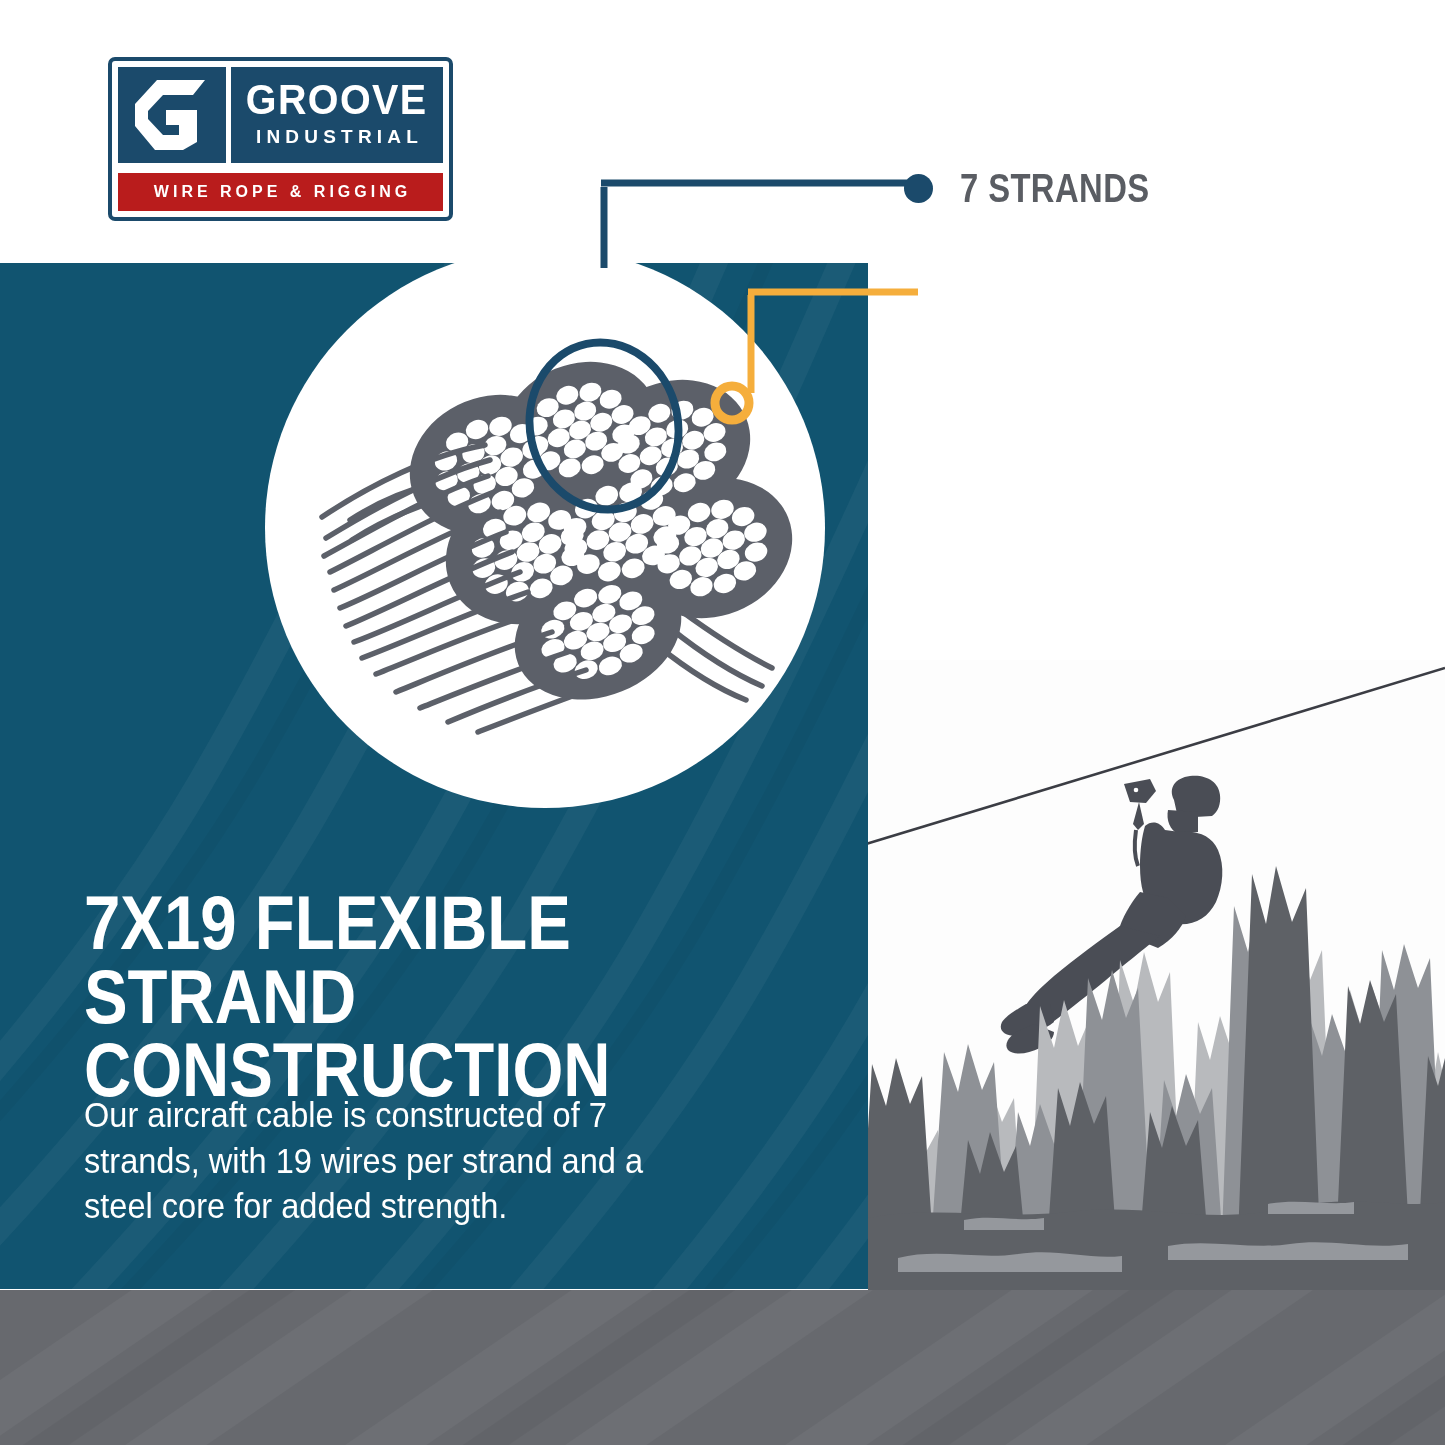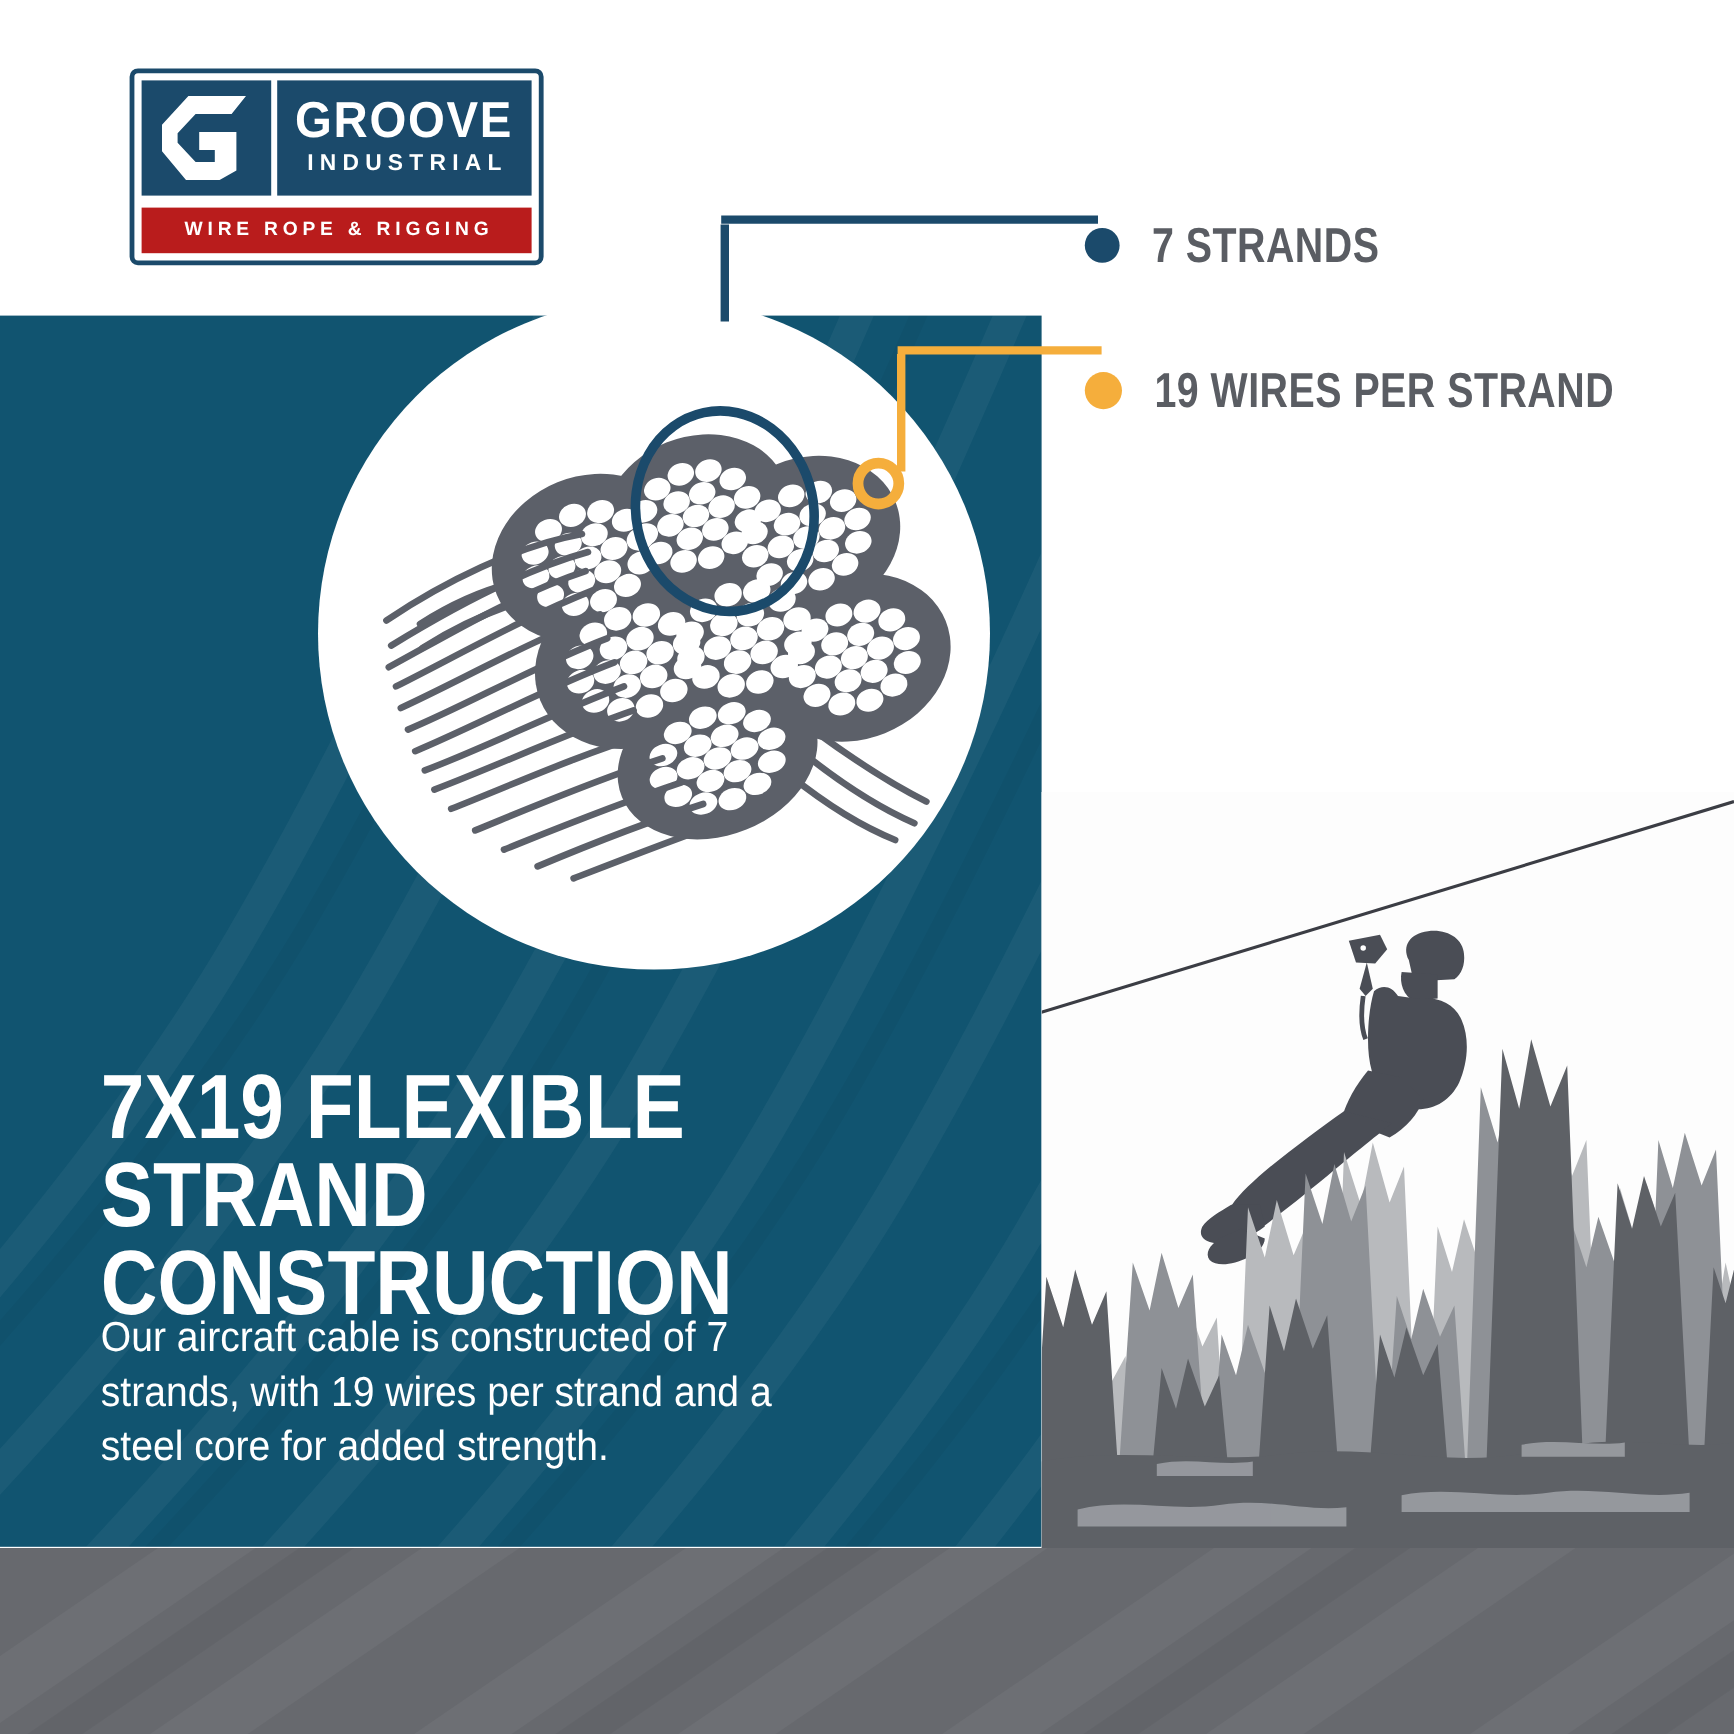--- a/index.html
+++ b/index.html
@@ -70,21 +70,21 @@
   }
 
   
   .cable-art { position:absolute; left:280px; top:280px; width:580px; height:500px; }
 
   
   .connectors { position:absolute; left:560px; top:140px; width:420px; height:320px; }
 
   .callout {
     position:absolute;
-    display:flex; align-items:center;margin-top:16px;
+    display:flex; align-items:center;
   }
   .callout .dot { border-radius:50%; flex:0 0 auto; }
   .dot-blue   { width:29px; height:29px; background:#1b4a6b; }
   .dot-orange { width:31px; height:31px; background:#f5ae3c; }
   .dot-gray   { width:30px; height:30px; background:#5a5d63; }
   .callout .lbl {
     margin-left:27px;
     color:#5a5d63;
     font-weight:bold;
     font-size:41px;
@@ -261,24 +261,20 @@
     <path d="M41 43 L355 43" stroke="#1b4a6b" stroke-width="7" fill="none"></path>
     <path d="M191 253 L191 155" stroke="#f5ae3c" stroke-width="7" fill="none"></path>
     <path d="M188 152 L358 152" stroke="#f5ae3c" stroke-width="7" fill="none"></path>
   </svg>
 
   <div class="callout" id="callout-strands">
     <span class="dot dot-blue"></span>
     <span class="lbl">7 STRANDS</span>
   </div>
 
-  <div class="callout" id="callout-wires">
-    <span class="dot dot-orange"></span>
-    <span class="lbl">19 WIRES PER STRAND</span>
-  </div>
 
 
   <div class="logo-wrap">
     <div class="logo-outer">
       <div class="logo-inner">
         <div class="logo-topband">
           <div class="logo-gbox">
             <svg width="78" height="74" viewBox="0 0 78 74">
               <path fill="#ffffff" d="M24 2 L72 2 L60 17 L30 17 L15 33 L15 41 L30 57 L46 57 L46 47 L33 47 L33 32 L64 32 L64 64 L50 72 L22 72 L2 48 L2 26 Z"></path>
             </svg>

